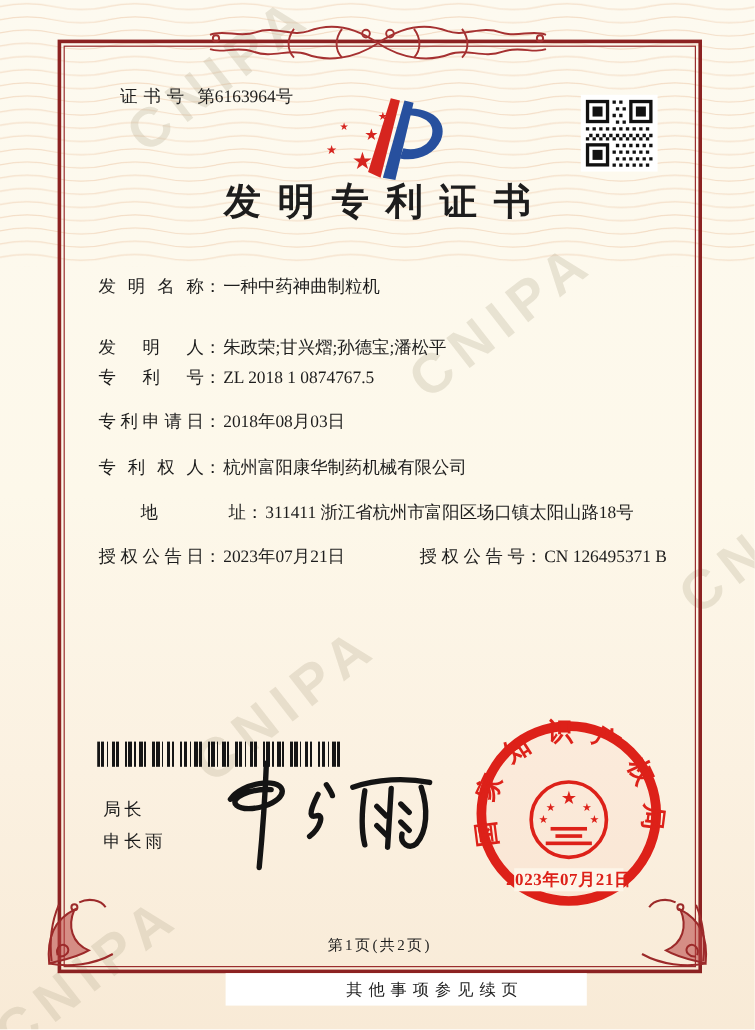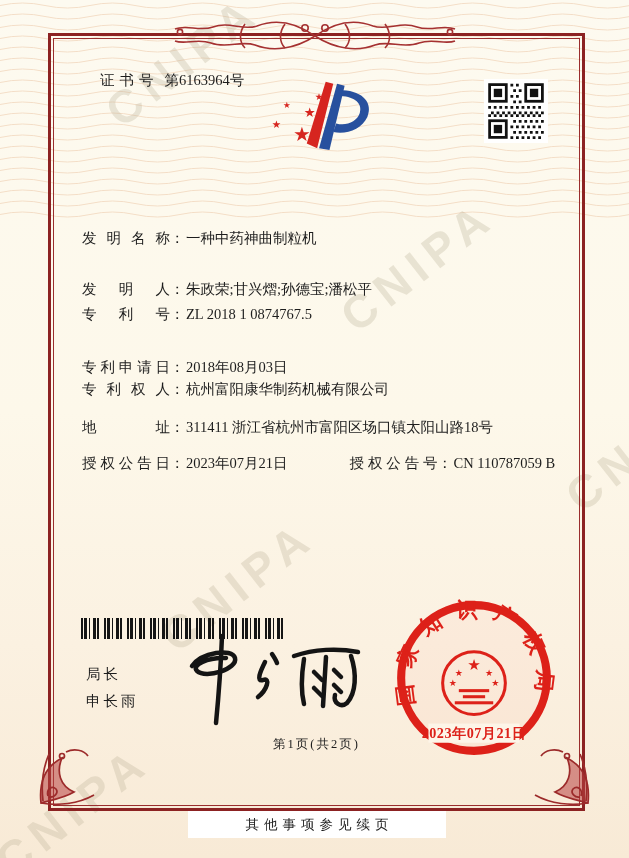--- a/index.html
+++ b/index.html
@@ -44,24 +44,24 @@
     position:absolute; left:81px; top:618px; width:204px; height:21px;
     background:repeating-linear-gradient(90deg,
       #151515 0 2px, transparent 2px 3px, #151515 3px 6px, transparent 6px 8px,
       #151515 8px 9px, transparent 9px 12px, #151515 12px 15px, transparent 15px 16px,
       #151515 16px 18px, transparent 18px 23px);
   }
   .signer-title{position:absolute; left:86px; top:665px; font-size:14.5px; letter-spacing:3px;}
   .signer-name{position:absolute; left:86px; top:692px; font-size:14.5px; letter-spacing:3px;}
   .sig{position:absolute; left:168px; top:630px; width:210px; height:100px;}
   .seal{position:absolute; left:388px; top:592px; width:172px; height:172px;}
-  .page-info{position:absolute; left:48px; width:537px; top:736px; text-align:center; font-size:12.5px; letter-spacing:2px;}
+  .page-info{position:absolute; left:48px; width:537px; top:780px; text-align:center; font-size:12.5px; letter-spacing:2px;}
   .note-box{
     position:absolute; left:188px; top:811px; width:258px; height:27px; background:#ffffff;
-    display:flex; align-items:center; justify-content:center; font-size:13.5px; letter-spacing:5px; text-indent:5px;
+    display:flex; align-items:center; justify-content:center; font-size:13.5px; letter-spacing:5px; text-indent:5px;padding-left:43px;
   }
 </style>
 </head>
 <body>
 
 <div class="page">
 
   <svg class="waves">
     <defs>
       <pattern id="wv" width="90" height="11" patternUnits="userSpaceOnUse">
@@ -158,59 +158,60 @@
       <path d="M2,23.75 H52"></path>
       <path d="M2,28.75 H52" stroke-dashoffset="2.5"></path>
       <path d="M2,31.25 H52"></path>
       <path d="M22,36.25 H52" stroke-dashoffset="2.5"></path>
       <path d="M22,41.25 H52"></path>
       <path d="M22,46.25 H52" stroke-dashoffset="2.5"></path>
       <path d="M22,51 H52"></path>
     </g>
   </svg>
 
+  <div class="title">发明专利证书</div>
 
   <div class="frow" style="top:229px;">
     <span class="lbl">发明名称</span>
     <span class="colon">：</span>
     <span class="val">一种中药神曲制粒机</span>
   </div>
   <div class="frow" style="top:280px;">
     <span class="lbl">发明人</span>
     <span class="colon">：</span>
     <span class="val">朱政荣;甘兴熠;孙德宝;潘松平</span>
   </div>
   <div class="frow" style="top:305px;">
     <span class="lbl">专利号</span>
     <span class="colon">：</span>
     <span class="val">ZL 2018 1 0874767.5</span>
   </div>
-  <div class="frow" style="top:342px;margin-top:16px;">
+  <div class="frow" style="top:342px;">
     <span class="lbl">专利申请日</span>
     <span class="colon">：</span>
     <span class="val">2018年08月03日</span>
   </div>
   <div class="frow" style="top:380px;">
     <span class="lbl">专利权人</span>
     <span class="colon">：</span>
     <span class="val">杭州富阳康华制药机械有限公司</span>
   </div>
-  <div class="frow" style="top:418px;">
+  <div class="frow" style="top:418px;margin-left:35px;">
     <span class="lbl">地址</span>
     <span class="colon">：</span>
     <span class="val">311411 浙江省杭州市富阳区场口镇太阳山路18号</span>
   </div>
   <div class="frow" style="top:454px;">
     <span class="lbl">授权公告日</span>
     <span class="colon">：</span>
     <span class="val">2023年07月21日</span>
     <span class="pair2">
       <span class="lbl">授权公告号</span>
       <span class="colon">：</span>
-      <span class="val">CN 110787059 B</span>
+      <span class="val">CN 126495371 B</span>
     </span>
   </div>
 
 
   <div class="barcode"></div>
 
   <div class="signer-title">局长</div>
   <div class="signer-name">申长雨</div>
 
   <svg class="sig" viewBox="0 0 210 100" fill="none" stroke="#141414" stroke-width="4.5" stroke-linecap="round">

